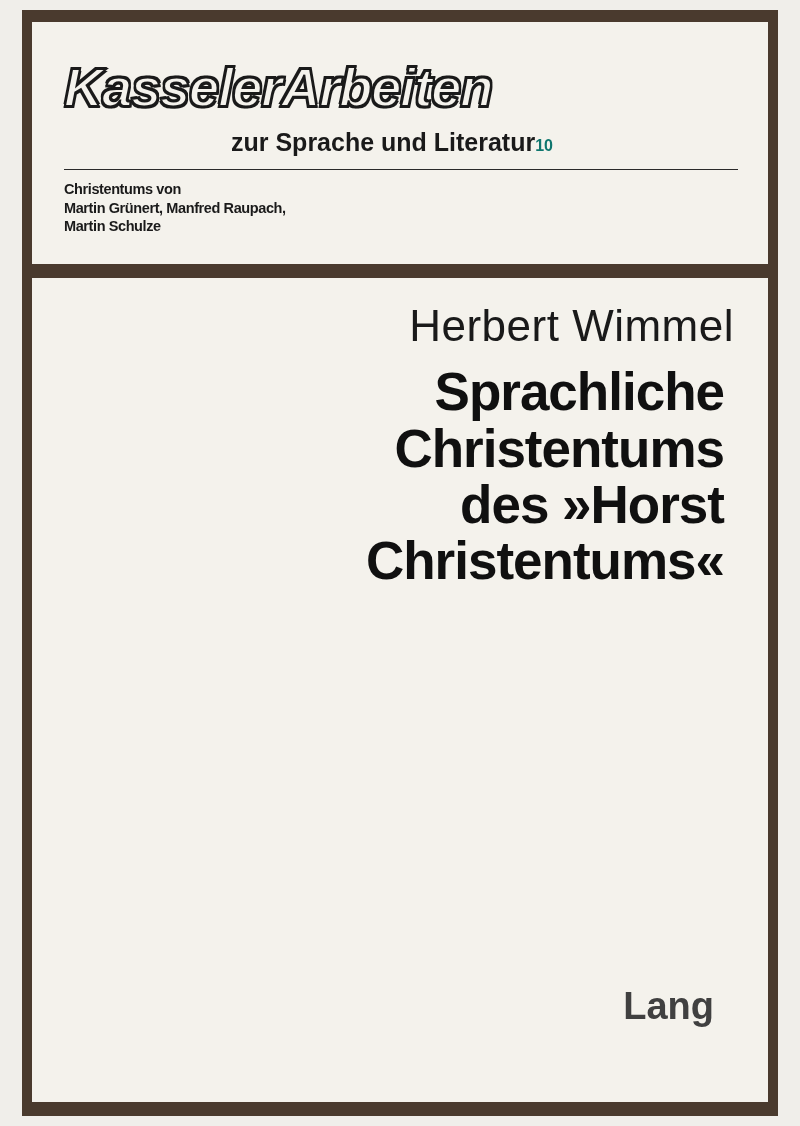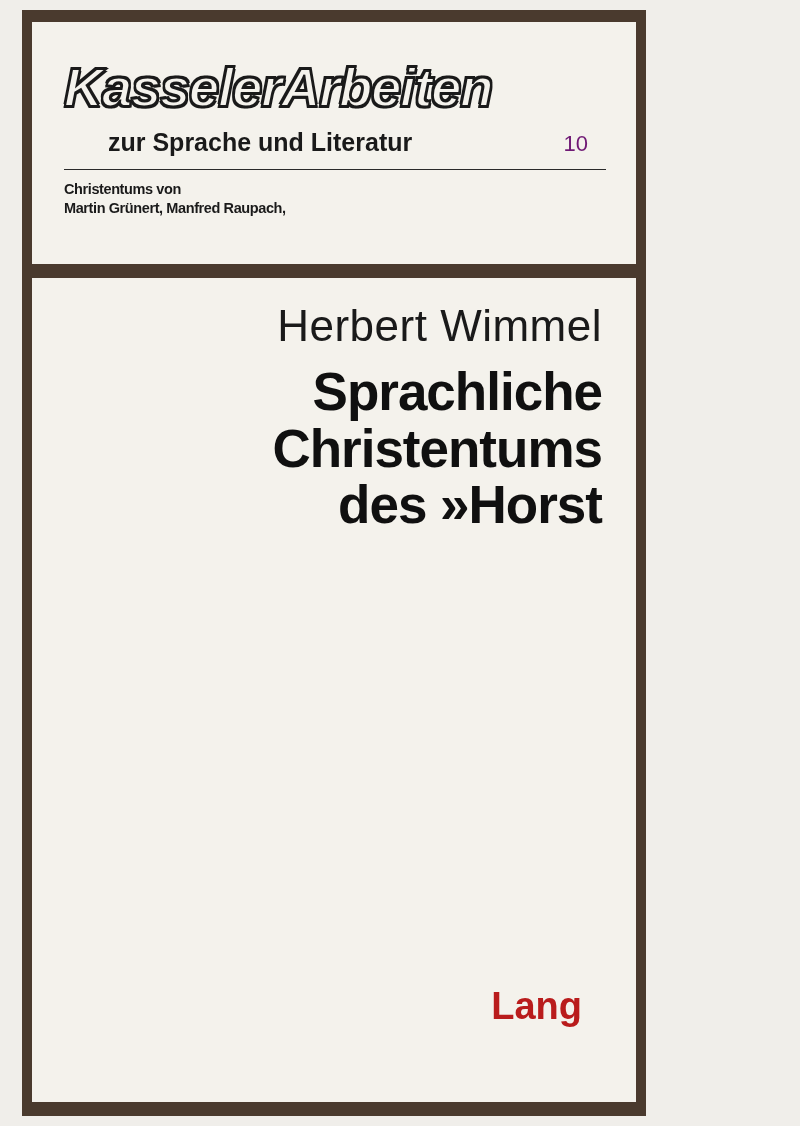--- a/index.html
+++ b/index.html
@@ -20,21 +20,21 @@
     height: 1126px;
     background: #f0eeea;
     box-sizing: border-box;
   }
 
   
   .frame {
     position: absolute;
     left: 22px;
     top: 10px;
-    width: 624px;
+    width: 756px;
     height: 1106px;
     background: #4a3a2e;
     box-sizing: border-box;
   }
 
   
   .page {
     position: absolute;
     left: 10px;
     top: 12px;
@@ -69,36 +69,35 @@
        1.6px  1.6px 0 #1a1a1a;
     font-style: italic;
     margin: 0;
     padding: 8px 0 0 0;
     white-space: nowrap;
   }
 
   .series-sub-row {
     display: flex;
     align-items: baseline;
-    justify-content: space-between;
+    justify-content: center;
     margin-top: 14px;
     padding-right: 6px;
-    margin-left: 44px;
   }
   .series-sub {
     font-weight: bold;
     font-size: 25px;
     color: #1a1a1a;
     letter-spacing: 0px;
     white-space: nowrap;
   }
   .series-num {
-    font-weight: normal;
-    font-size: 22px;
-    color: #701a75;
+    font-weight: bold;
+    font-size: 16px;
+    color: #0f766e;
     padding-right: 12px;
   }
 
   .rule {
     border: none;
     border-top: 1.5px solid #2a2a2a;
     margin: 12px 0 10px 0;
   }
 
   .editors {
@@ -139,21 +138,21 @@
     margin: 18px 0 14px 0;
     line-height: 1.1;
   }
 
   .title {
     font-weight: bold;
     font-size: 53px;
     line-height: 1.06;
     color: #101010;
     letter-spacing: -1px;
-    margin: 0;
+    margin: 10px;
   }
   .title .line {
     display: block;
     white-space: nowrap;
   }
 
   .subtitle {
     margin-top: 18px;
     font-size: 27px;
     font-weight: 400;
@@ -162,53 +161,55 @@
     letter-spacing: -0.2px;
   }
   .subtitle .line { display: block; white-space: nowrap; }
 
   .publisher {
     position: absolute;
     right: 54px;
     bottom: 74px;
     font-size: 38px;
     font-weight: bold;
-    color: #b91c1c;
+    color: #404040;
     letter-spacing: 0px;
   }
 </style>
 </head>
 <body>
 
 <div class="cover">
   <div class="frame">
     <div class="page">
 
       <div class="series-box">
         <div class="series-title">KasselerArbeiten</div>
         <div class="series-sub-row">
           <span class="series-sub">zur Sprache und Literatur</span>
           <span class="series-num">10</span>
         </div>
         <hr class="rule">
         <div class="editors">
           <div>Christentums von</div>
           <div>Martin Grünert, Manfred Raupach,</div>
+          <div>Martin Schulze</div>
         </div>
       </div>
 
       <div class="divider"></div>
 
       <div class="main">
         <div class="author">Herbert Wimmel</div>
 
         <div class="title">
           <span class="line">Sprachliche</span>
           <span class="line">Christentums</span>
           <span class="line">des »Horst</span>
+          <span class="line">Christentums«</span>
         </div>
 
       </div>
 
       <div class="publisher">Lang</div>
 
     </div>
   </div>
 </div>
 

